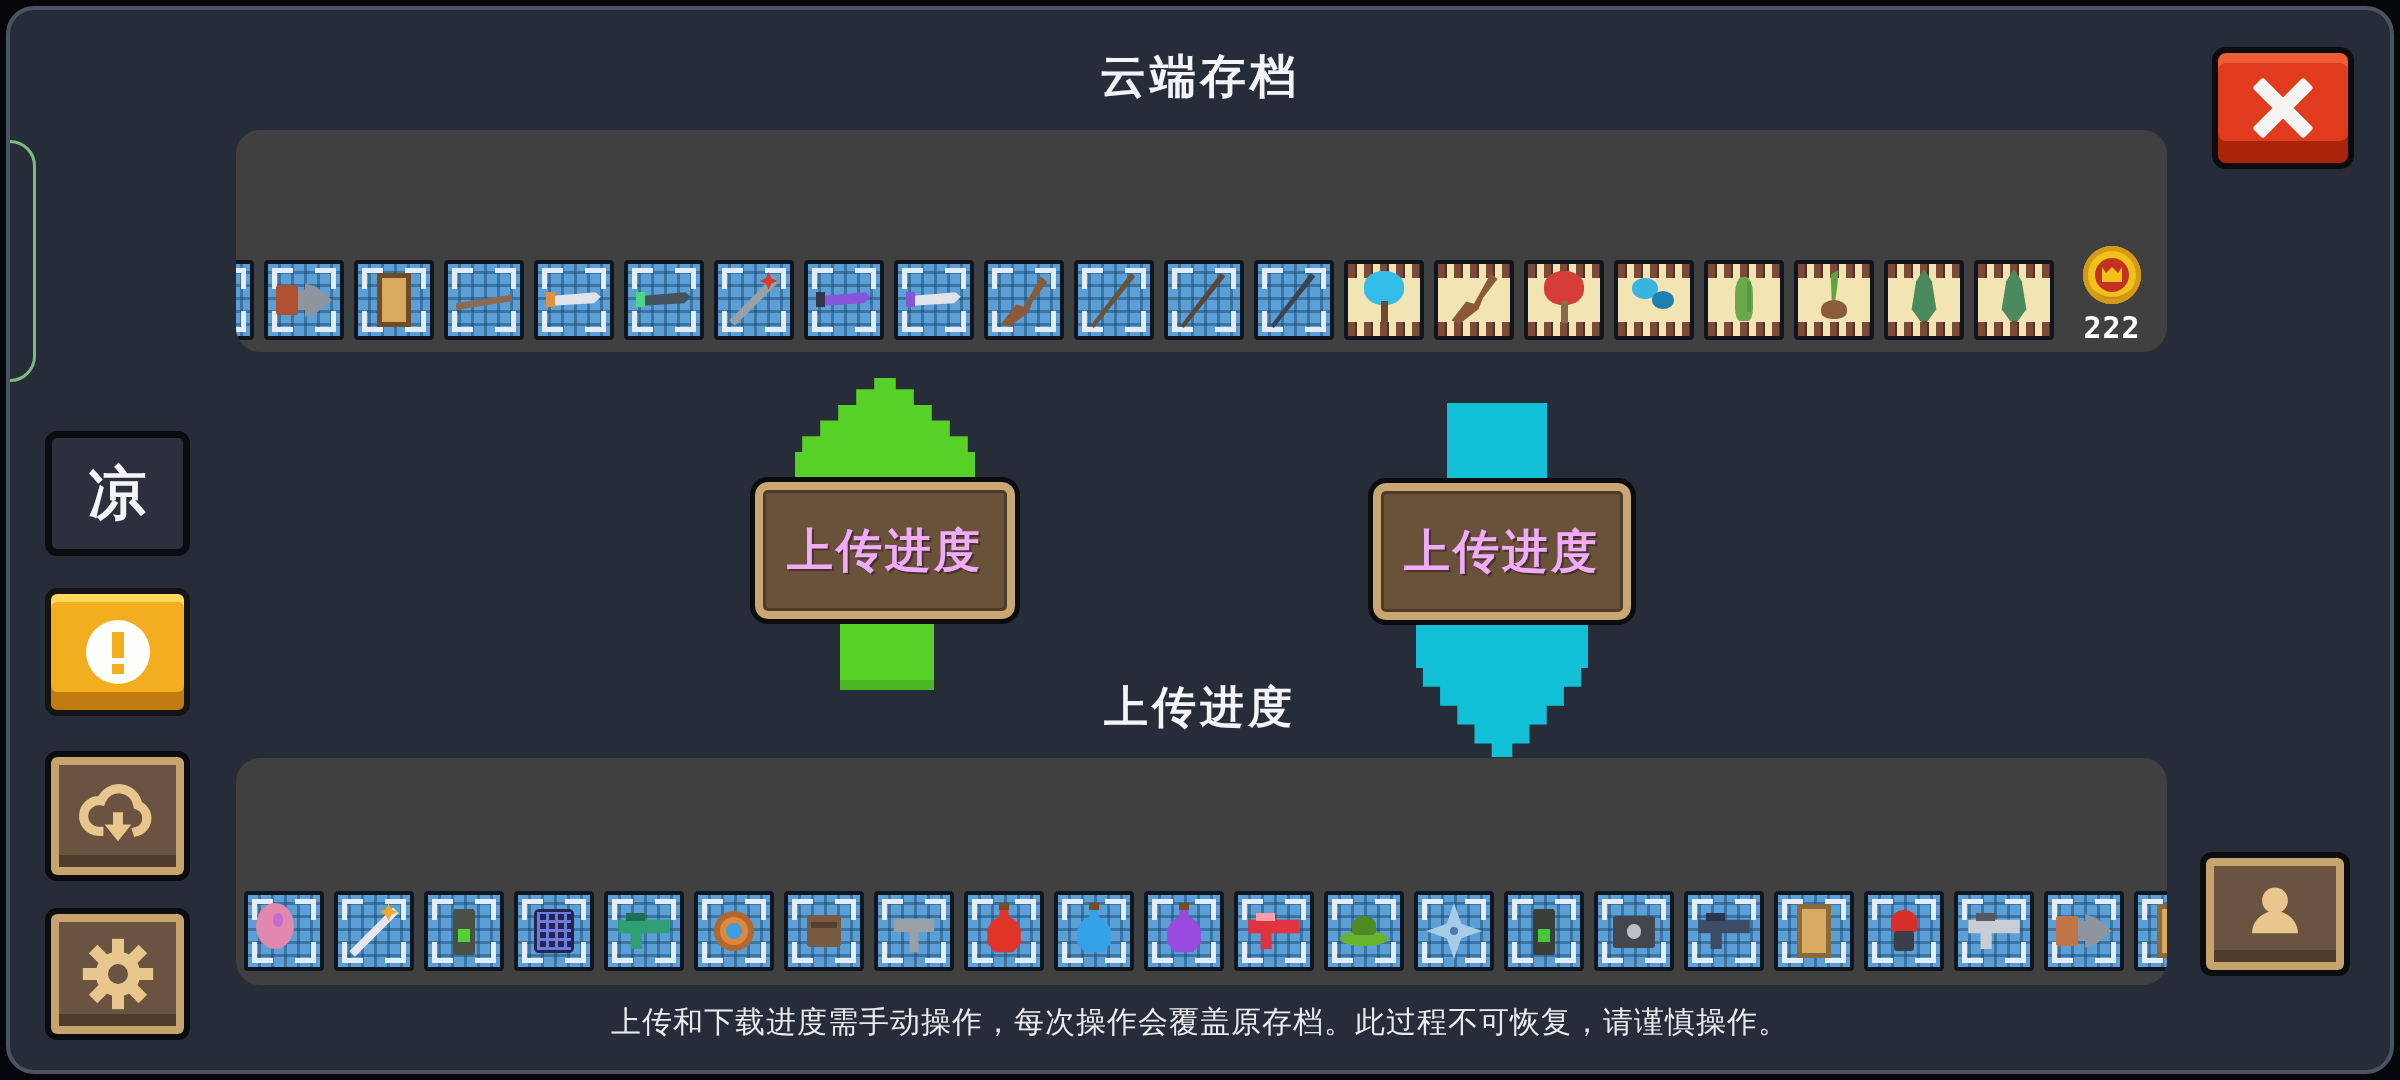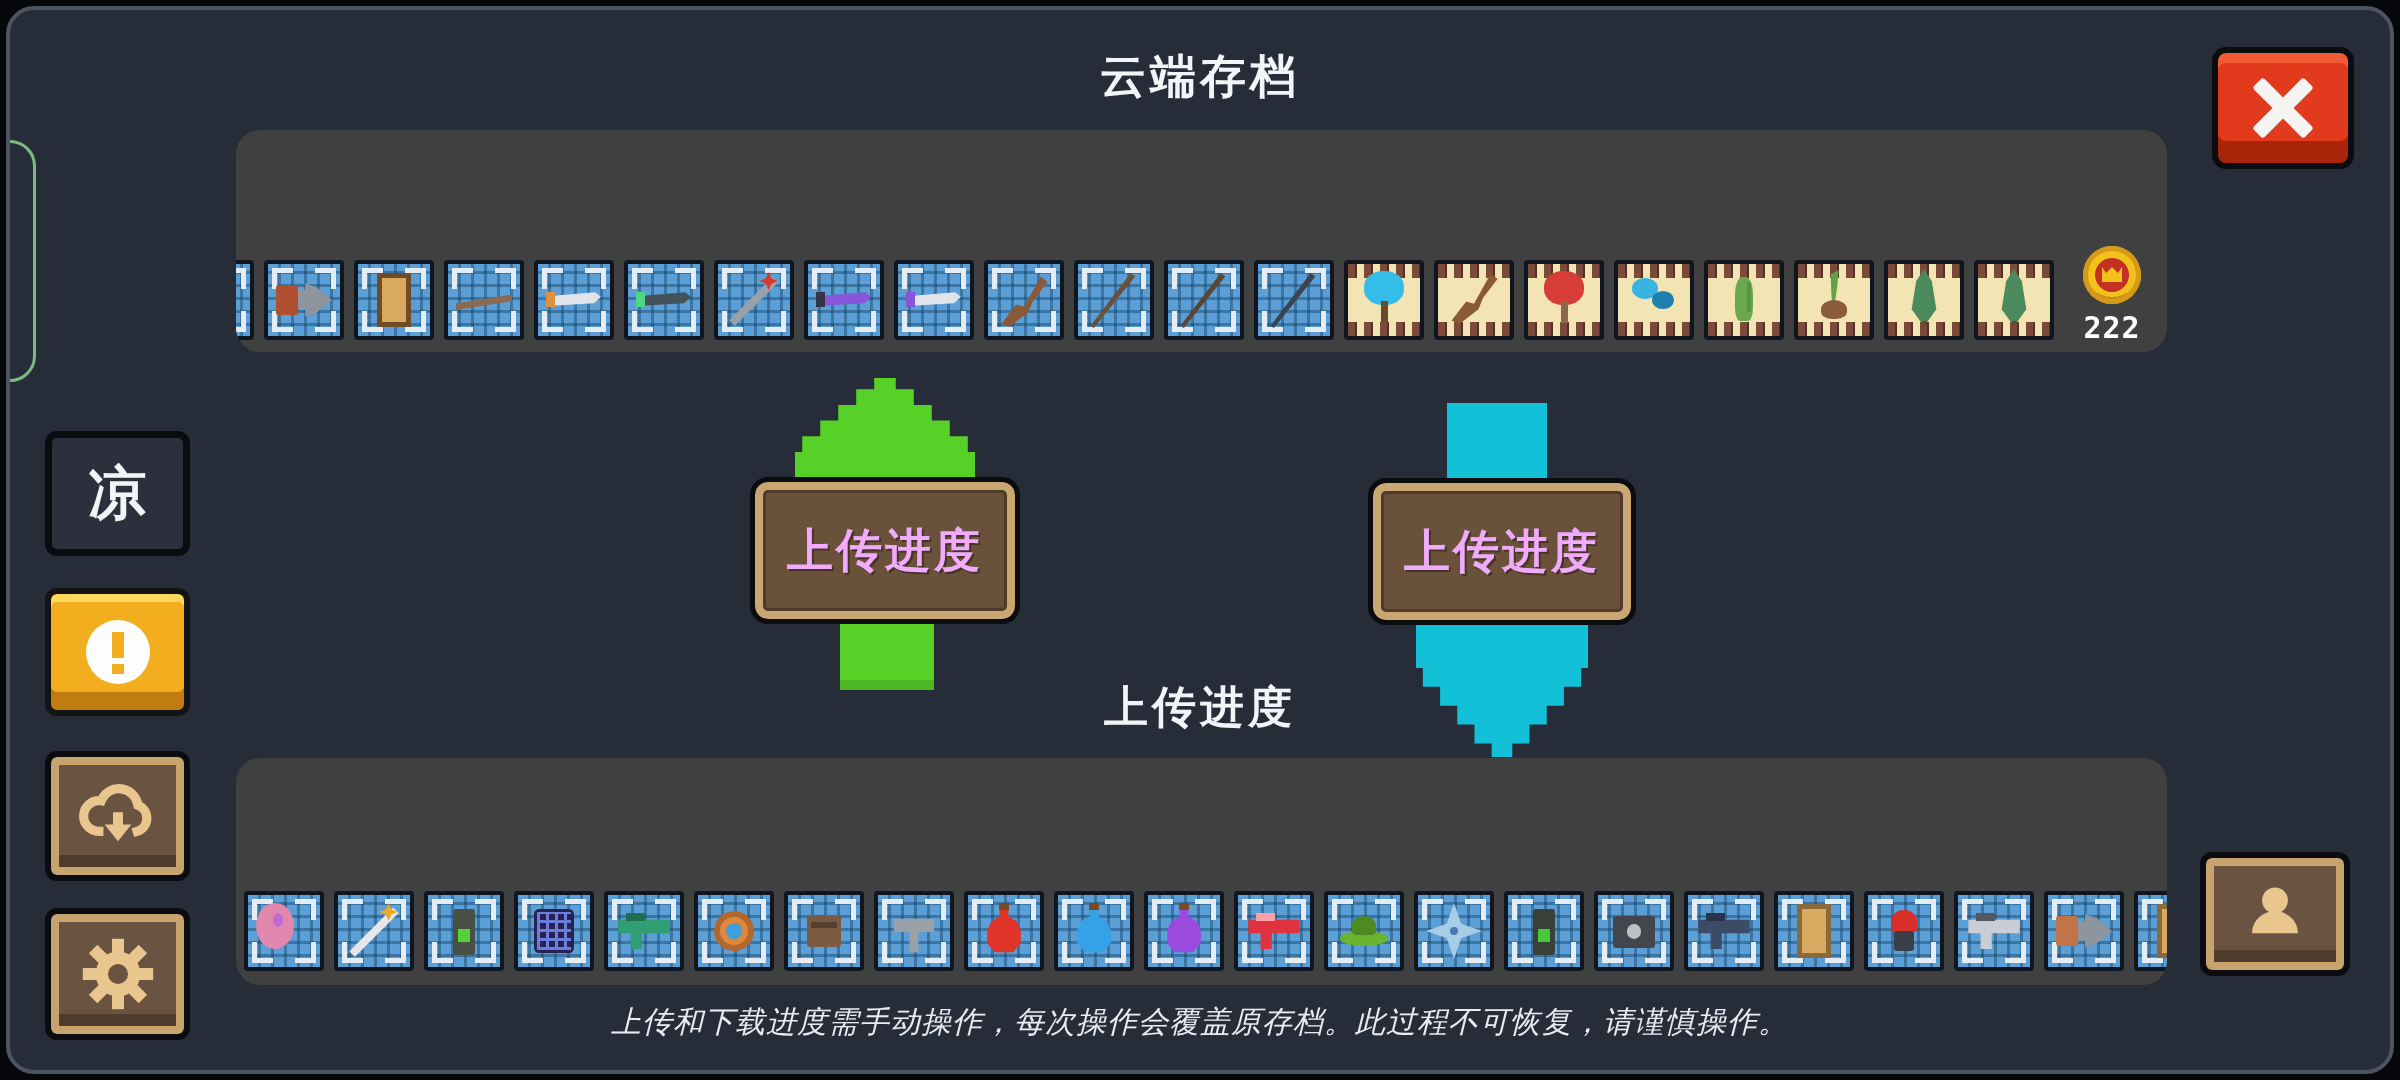--- a/index.html
+++ b/index.html
@@ -5,21 +5,21 @@
   html,body{margin:0;padding:0;background:#05070a;width:2400px;height:1080px;overflow:hidden;
     font-family:"Liberation Sans","DejaVu Sans",sans-serif;}
   .frame{position:absolute;inset:6px;border:4px solid #4c5464;border-radius:28px;
     background:#272c39;overflow:hidden;}
   
   .page-title{position:absolute;left:50%;top:36px;transform:translateX(-50%);
     color:#f2f4f7;font-size:46px;font-weight:bold;letter-spacing:4px;white-space:nowrap;font-family:Liberation Mono, monospace;}
   .local-title{position:absolute;left:50%;top:668px;transform:translateX(-50%);
     color:#f2f4f7;font-size:44px;font-weight:bold;letter-spacing:4px;white-space:nowrap;}
   .footer-warning{position:absolute;left:0;right:0;top:992px;text-align:center;
-    color:#e9ebf0;font-size:30px;letter-spacing:1px;font-style:italic;}
+    color:#e9ebf0;font-size:30px;letter-spacing:1px;}
   
   .side-tab{position:absolute;left:-46px;top:130px;width:66px;height:236px;
     border:3px solid #7cbb7e;border-radius:26px;}
   
   .panel{position:absolute;left:226px;width:1931px;background:#404040;border-radius:24px;overflow:hidden;}
   .panel-cloud{top:120px;height:222px;}
   .panel-local{top:748px;height:227px;}
   .item-row{position:absolute;left:0;bottom:12px;display:flex;gap:10px;}
   #cloud-row{padding-left:0;}
   #cloud-row .slot:first-child{margin-left:-62px;}

